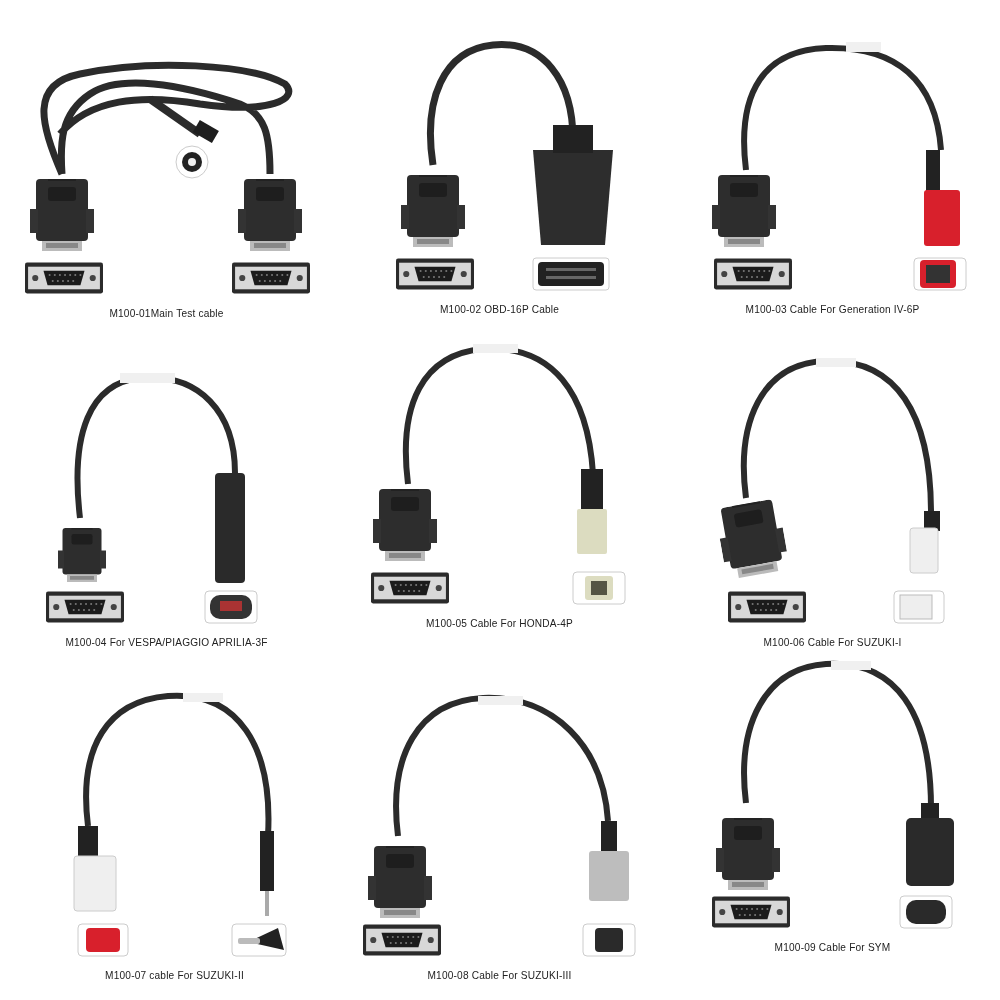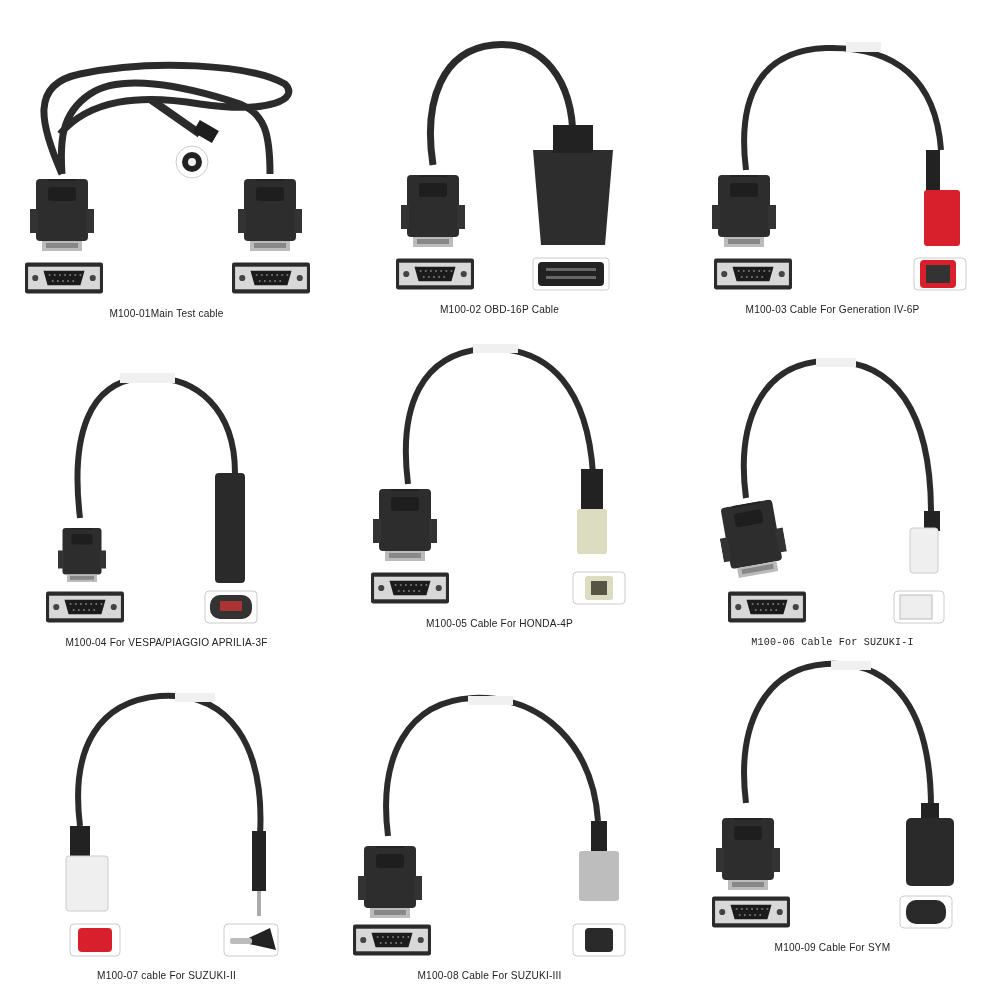--- a/index.html
+++ b/index.html
@@ -116,52 +116,52 @@
     <rect x="248" y="155" width="22" height="40" fill="#222"></rect>
     <rect x="244" y="195" width="30" height="45" rx="2" fill="#dcdcc0"></rect>
     <use href="#db-face" x="38" y="258" width="78" height="32"></use>
     <rect x="240" y="258" width="52" height="32" rx="4" fill="#fff" stroke="#ccc"></rect>
     <rect x="252" y="262" width="28" height="24" rx="3" fill="#dcdcc0"></rect>
     <rect x="258" y="267" width="16" height="14" fill="#554"></rect>
   </svg>
   <div class="cap" style="top:303px;">M100-05 Cable For HONDA-4P</div>
 </div>
 
-<div class="cell" style="left:666px;top:333px;font-family:Liberation Mono, monospace;">
+<div class="cell" style="left:666px;top:333px;">
   <svg width="333" height="333">
     <path d="M80 165 C70 90 95 30 160 28 C230 26 265 80 265 180" stroke="#2b2b2b" stroke-width="6" fill="none"></path>
     <rect x="150" y="25" width="40" height="9" fill="#f0f0f0"></rect>
     <use href="#db-body" x="55" y="170" width="64" height="80" transform="rotate(-10 87 210)"></use>
     <rect x="258" y="178" width="16" height="20" fill="#222"></rect>
     <rect x="244" y="195" width="28" height="45" rx="3" fill="#efefef" stroke="#ccc"></rect>
     <use href="#db-face" x="62" y="258" width="78" height="32"></use>
     <rect x="228" y="258" width="50" height="32" rx="4" fill="#fff" stroke="#ccc"></rect>
     <rect x="234" y="262" width="32" height="24" fill="#eee" stroke="#bbb"></rect>
   </svg>
   <div class="cap" style="top:303px;">M100-06 Cable For SUZUKI-I</div>
 </div>
 
-<div class="cell" style="left:0;top:666px;">
+<div class="cell" style="left:8px;top:666px;">
   <svg width="333" height="333">
     <path d="M80 160 C70 80 100 35 160 30 C230 25 265 80 260 170" stroke="#2b2b2b" stroke-width="6" fill="none"></path>
     <rect x="175" y="27" width="40" height="9" fill="#f0f0f0"></rect>
     <rect x="70" y="160" width="20" height="30" fill="#222"></rect>
     <rect x="66" y="190" width="42" height="55" rx="3" fill="#efefef" stroke="#ccc"></rect>
     <rect x="252" y="165" width="14" height="60" fill="#222"></rect>
     <rect x="257" y="225" width="4" height="25" fill="#aaa"></rect>
     <rect x="70" y="258" width="50" height="32" rx="4" fill="#fff" stroke="#ccc"></rect>
     <rect x="78" y="262" width="34" height="24" rx="4" fill="#d8202c"></rect>
     <rect x="224" y="258" width="54" height="32" rx="4" fill="#fff" stroke="#ccc"></rect>
     <path d="M240 276 L270 262 L276 284 Z" fill="#222"></path>
     <rect x="230" y="272" width="22" height="6" rx="2" fill="#bbb"></rect>
   </svg>
   <div class="cap" style="top:303px;">M100-07 cable For SUZUKI-II</div>
 </div>
 
-<div class="cell" style="left:323px;top:666px;text-decoration:underline;">
+<div class="cell" style="left:333px;top:666px;text-decoration:underline;">
   <svg width="333" height="333">
     <path d="M65 170 C55 90 85 35 150 32 C220 29 270 80 275 155" stroke="#2b2b2b" stroke-width="6" fill="none"></path>
     <rect x="145" y="30" width="45" height="9" fill="#f0f0f0"></rect>
     <use href="#db-body" x="35" y="180" width="64" height="80"></use>
     <rect x="268" y="155" width="16" height="30" fill="#222"></rect>
     <rect x="256" y="185" width="40" height="50" rx="3" fill="#bdbdbd"></rect>
     <use href="#db-face" x="30" y="258" width="78" height="32"></use>
     <rect x="250" y="258" width="52" height="32" rx="4" fill="#fff" stroke="#ccc"></rect>
     <rect x="262" y="262" width="28" height="24" rx="4" fill="#2a2a2a"></rect>
   </svg>

